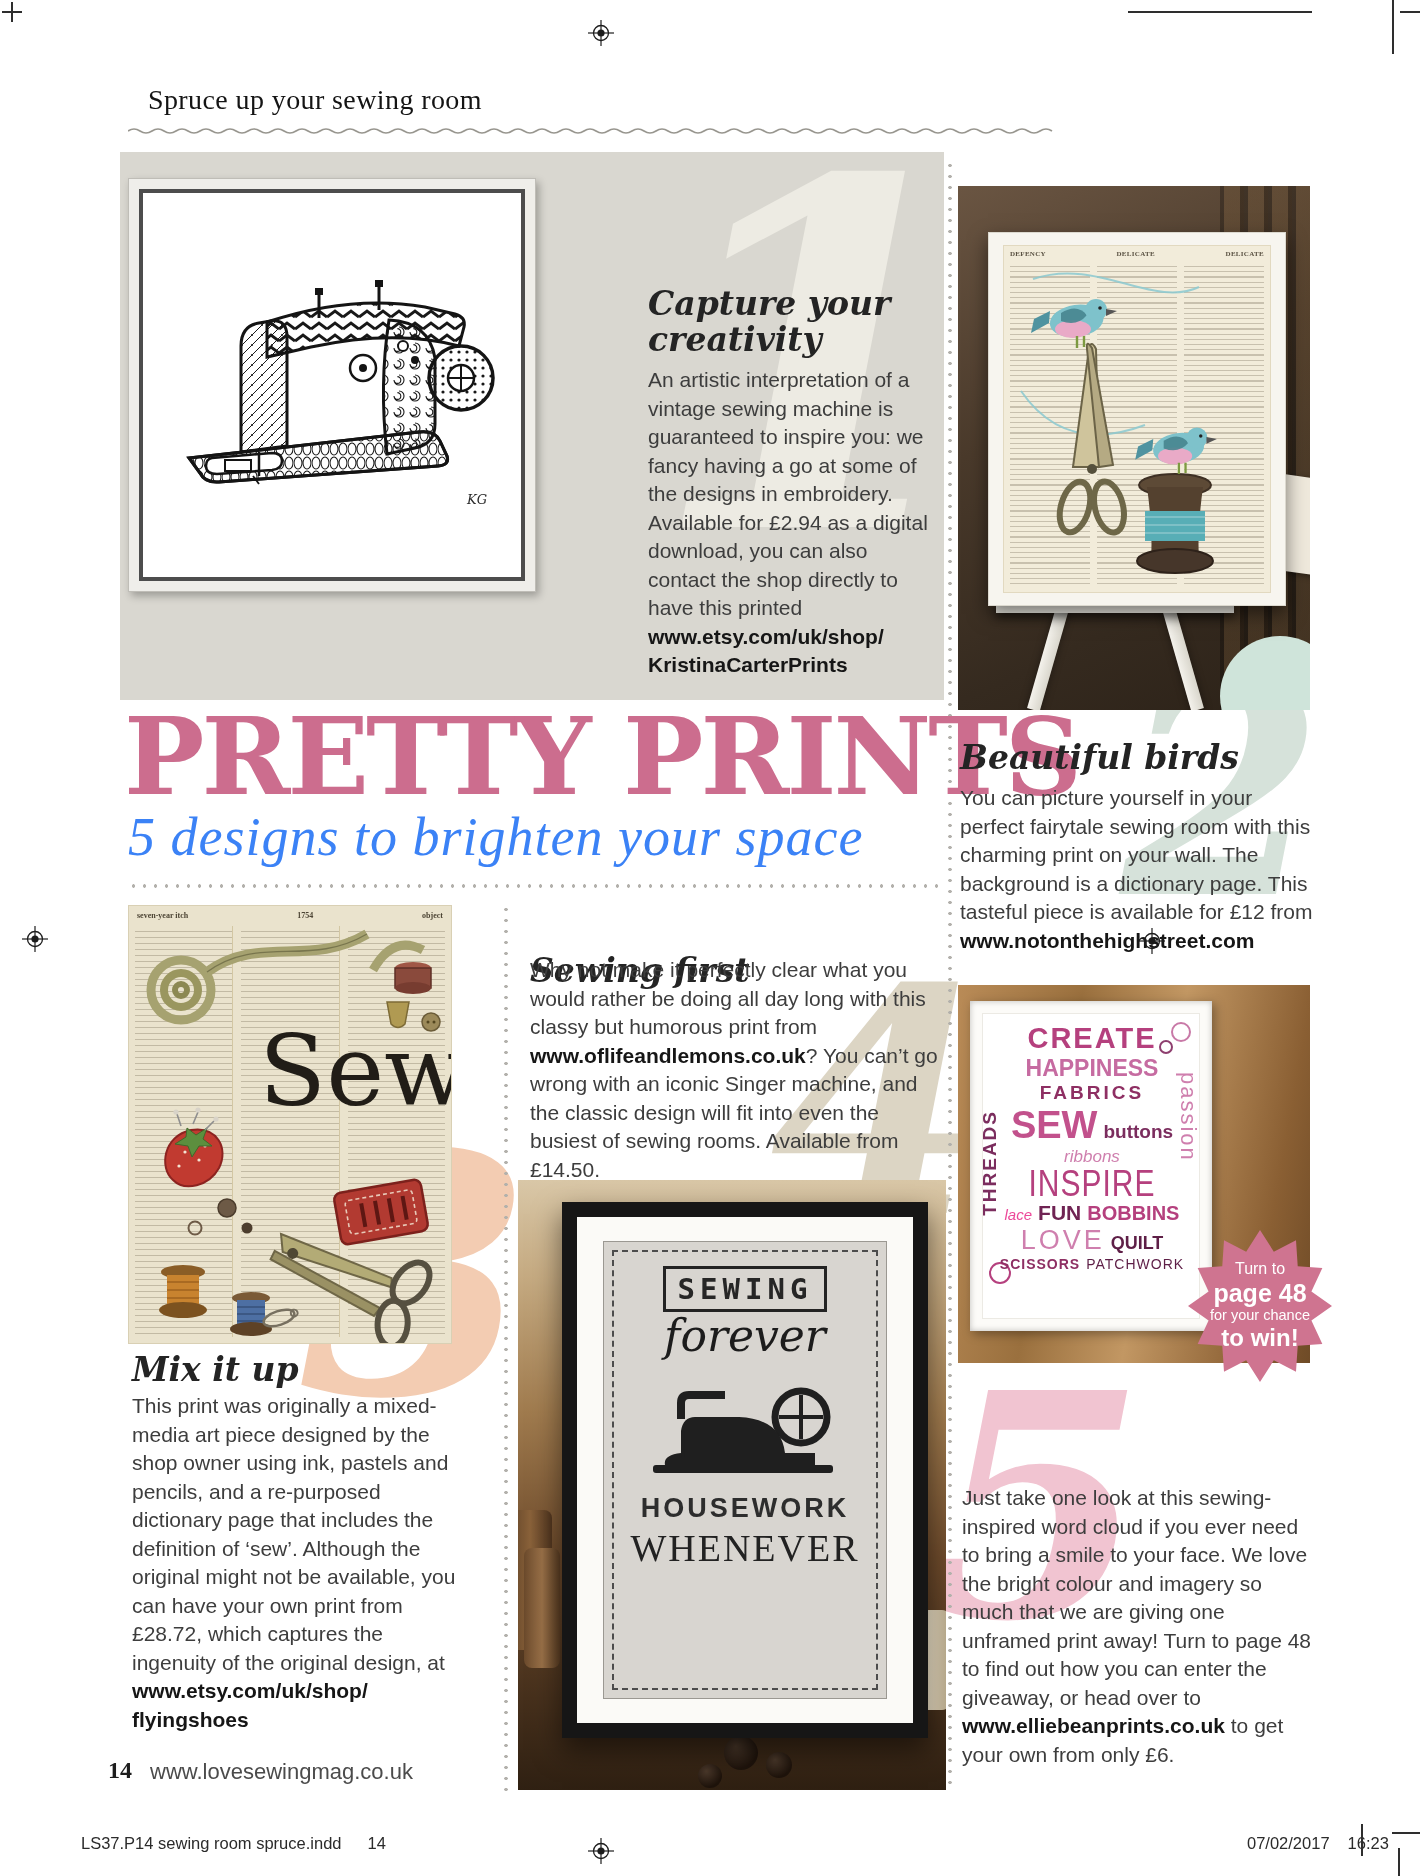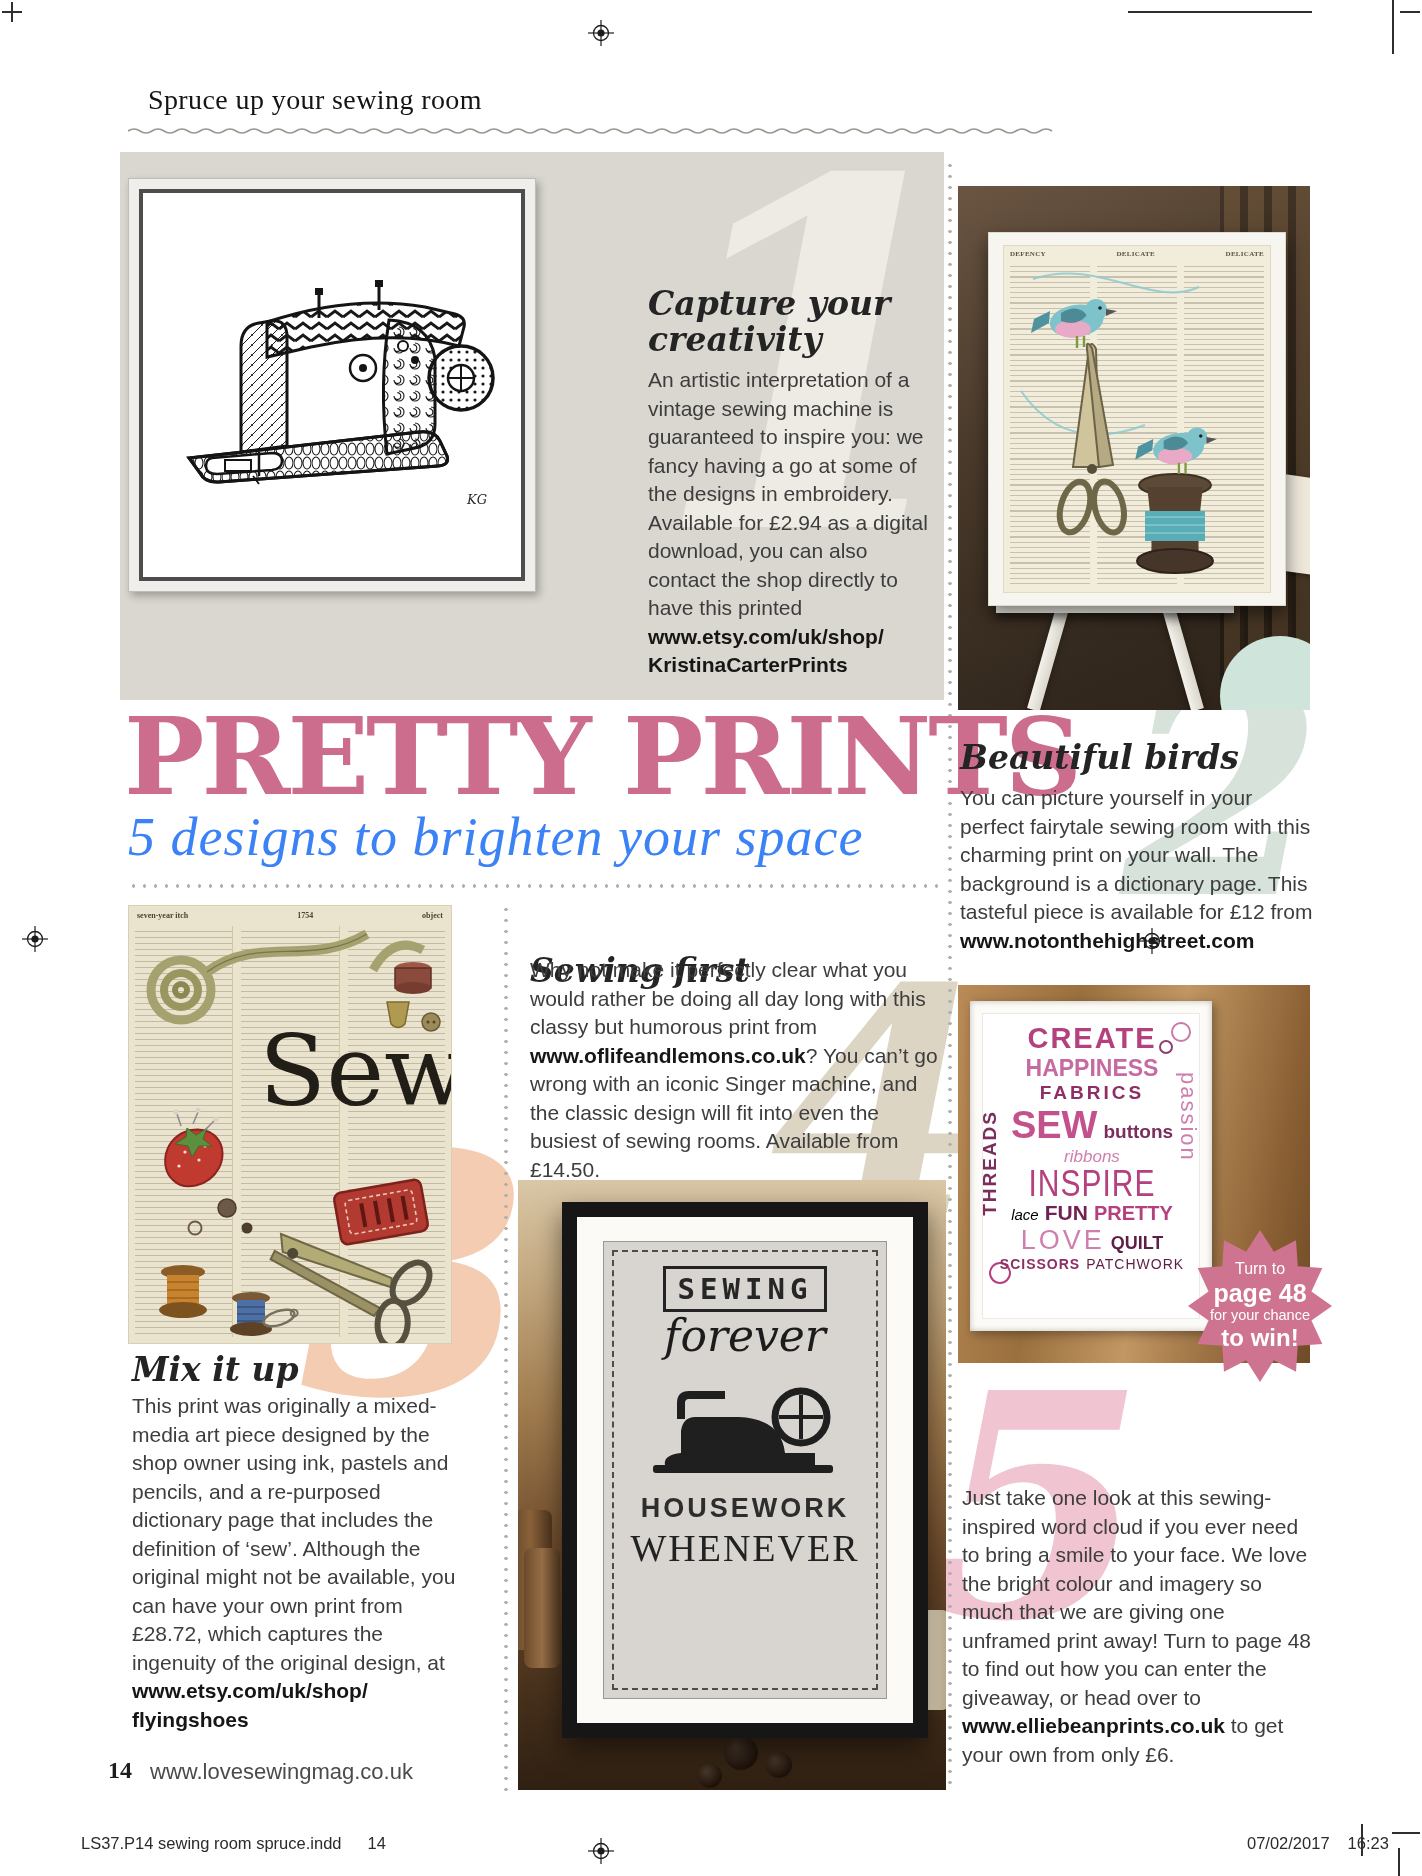--- a/index.html
+++ b/index.html
@@ -440,23 +440,23 @@
               <span style="font-size:38px;font-weight:bold;color:#c2518c;">SEW</span>
               <span style="font-size:19px;font-weight:bold;color:#7b2d5e;">buttons</span>
             </div>
           <div class="wc-row">
               <span style="font-size:17px;font-style:italic;color:#cf7fae;">ribbons</span>
             </div>
           <div class="wc-row">
               <span style="font-size:30px;color:#b5407e;transform:scaleY(1.2);display:inline-block;letter-spacing:1px;">INSPIRE</span>
             </div>
           <div class="wc-row">
-              <span style="font-size:15px;font-style:italic;color:#000000;">lace</span>
+              <span style="font-size:15px;font-style:italic;color:#ec4899;">lace</span>
               <span style="font-size:21px;font-weight:bold;color:#6f2353;">FUN</span>
-              <span style="font-size:20px;font-weight:bold;color:#b5407e;">PRETTY</span>
+              <span style="font-size:20px;font-weight:bold;color:#b5407e;">BOBBINS</span>
             </div>
           <div class="wc-row">
               <span style="font-size:27px;color:#cf7fae;letter-spacing:3px;">LOVE</span>
               <span style="font-size:18px;font-weight:bold;color:#5e1f47;">QUILT</span>
             </div>
           <div class="wc-row">
               <span style="font-size:14px;font-weight:bold;color:#8e2f63;letter-spacing:1px;">SCISSORS</span>
               <span style="font-size:14px;color:#5e1f47;letter-spacing:1px;">PATCHWORK</span>
             </div>
         </div>

